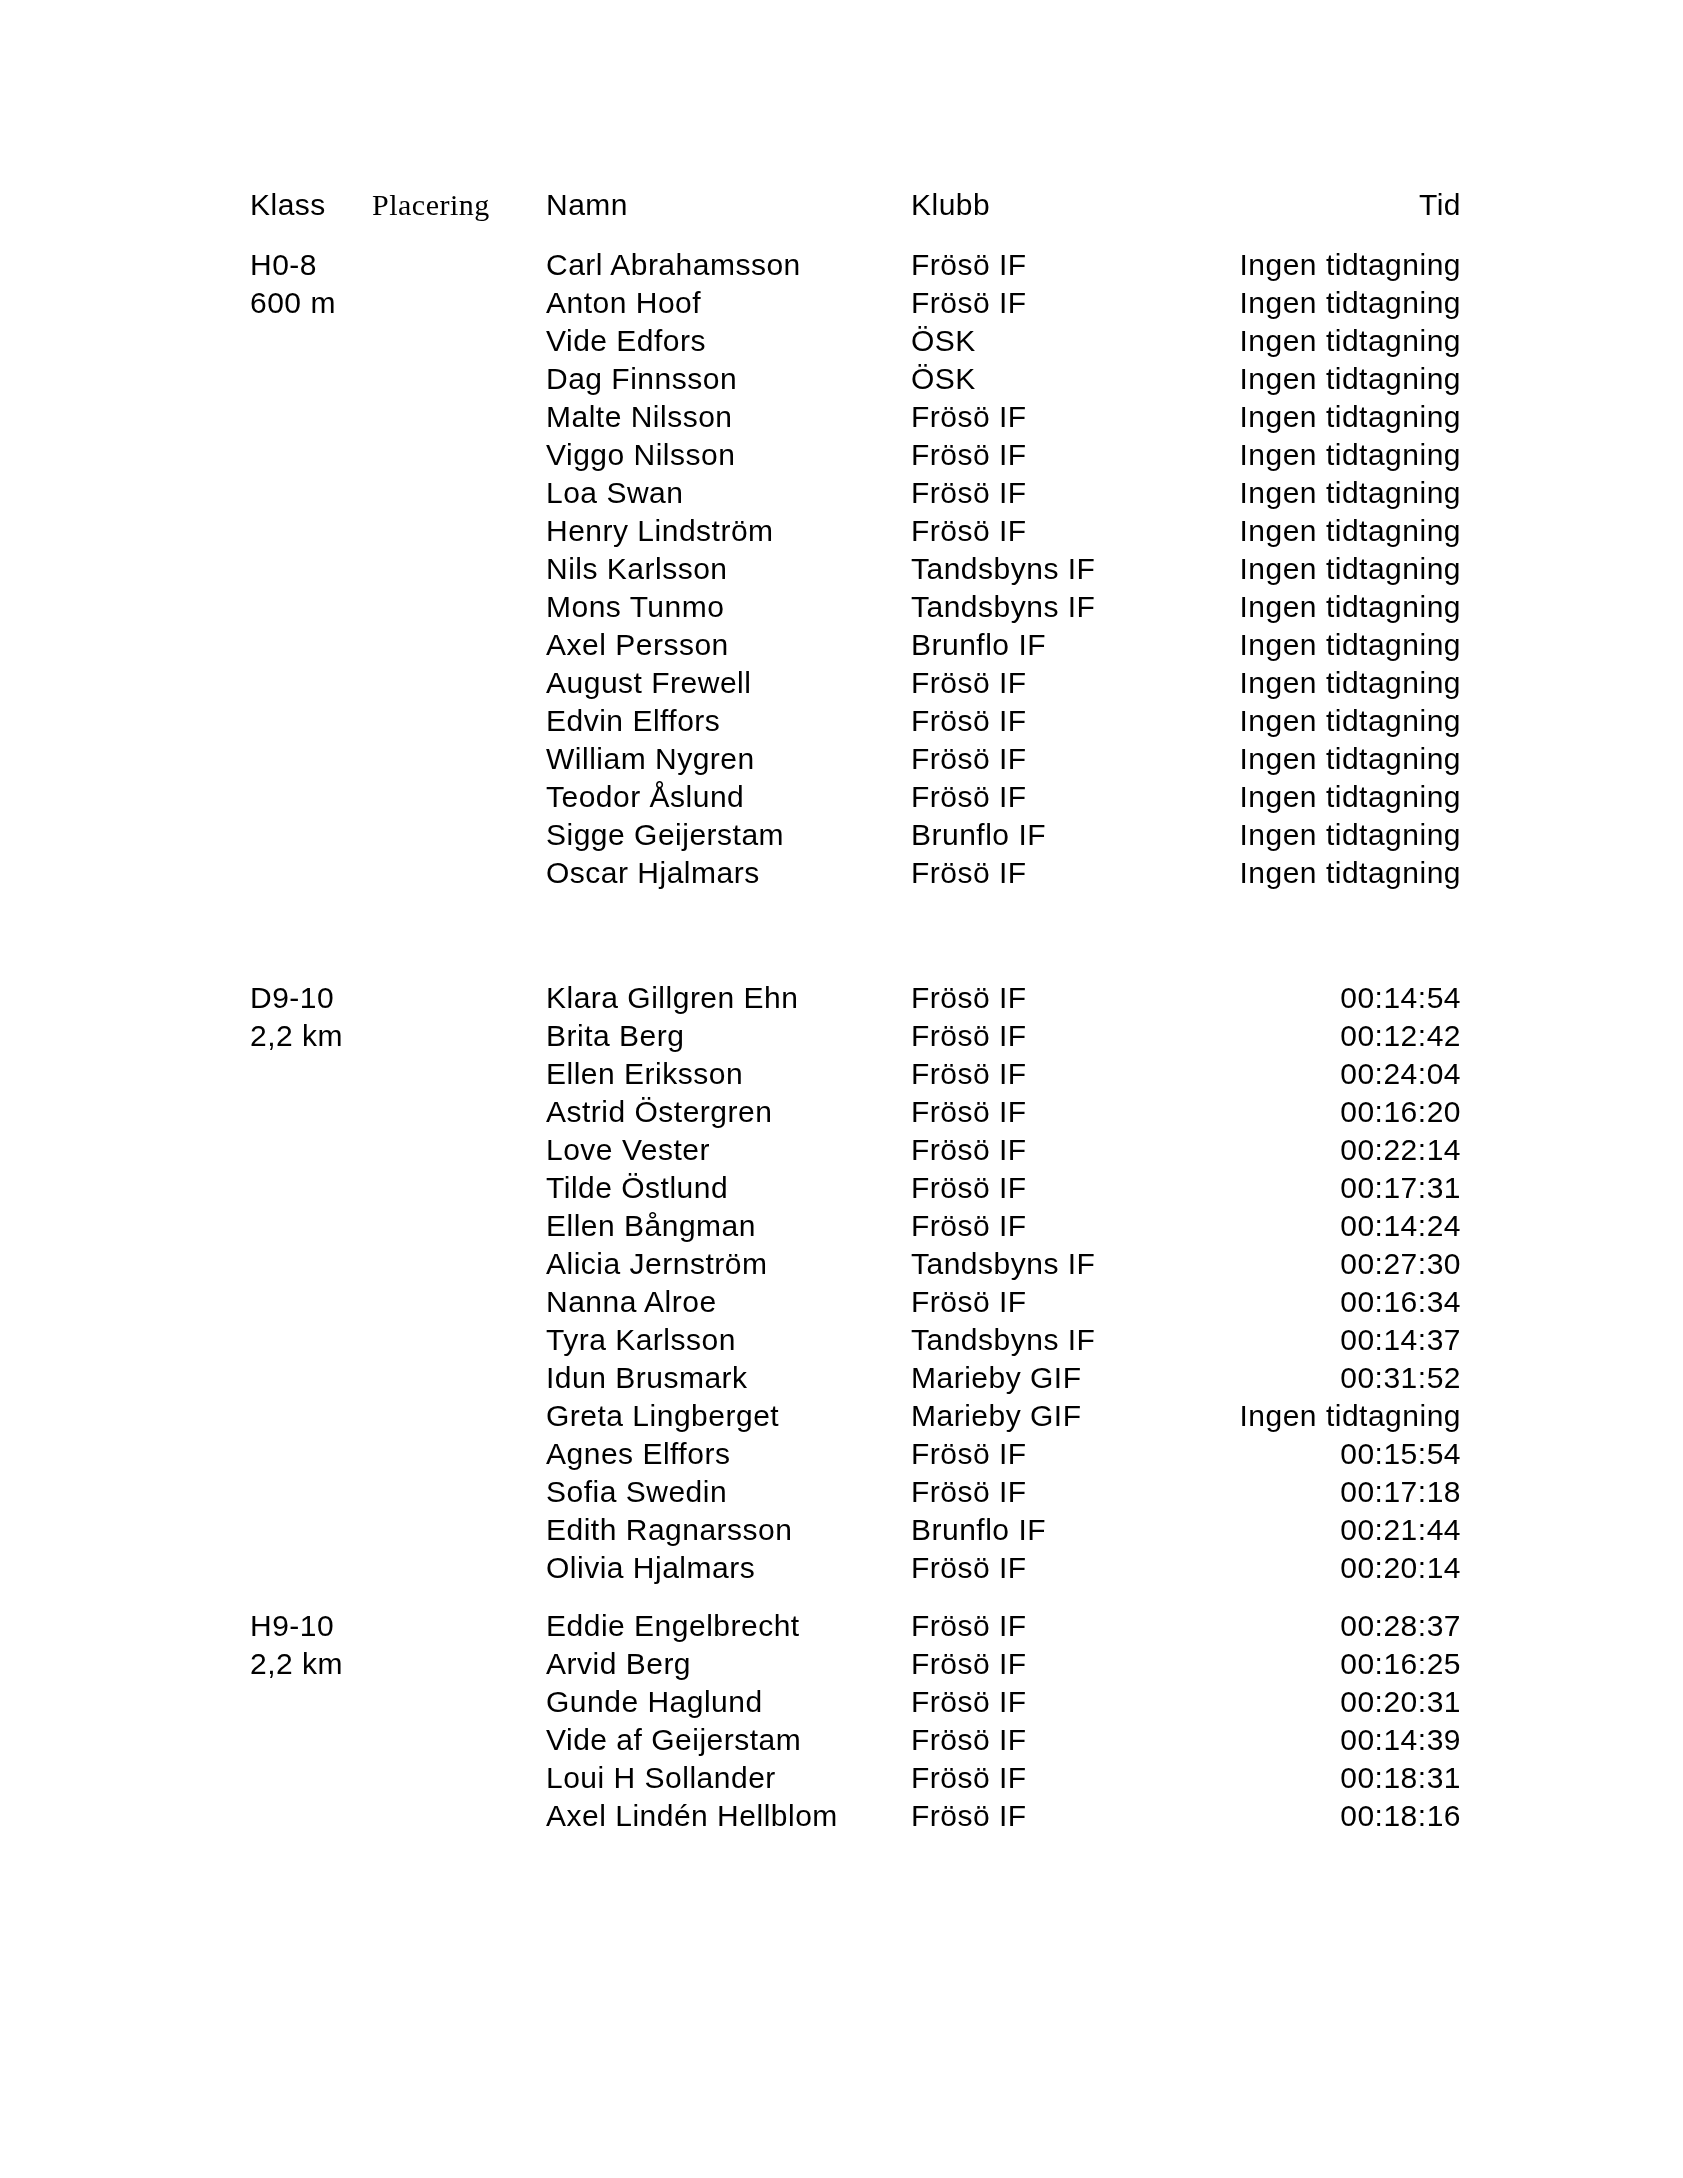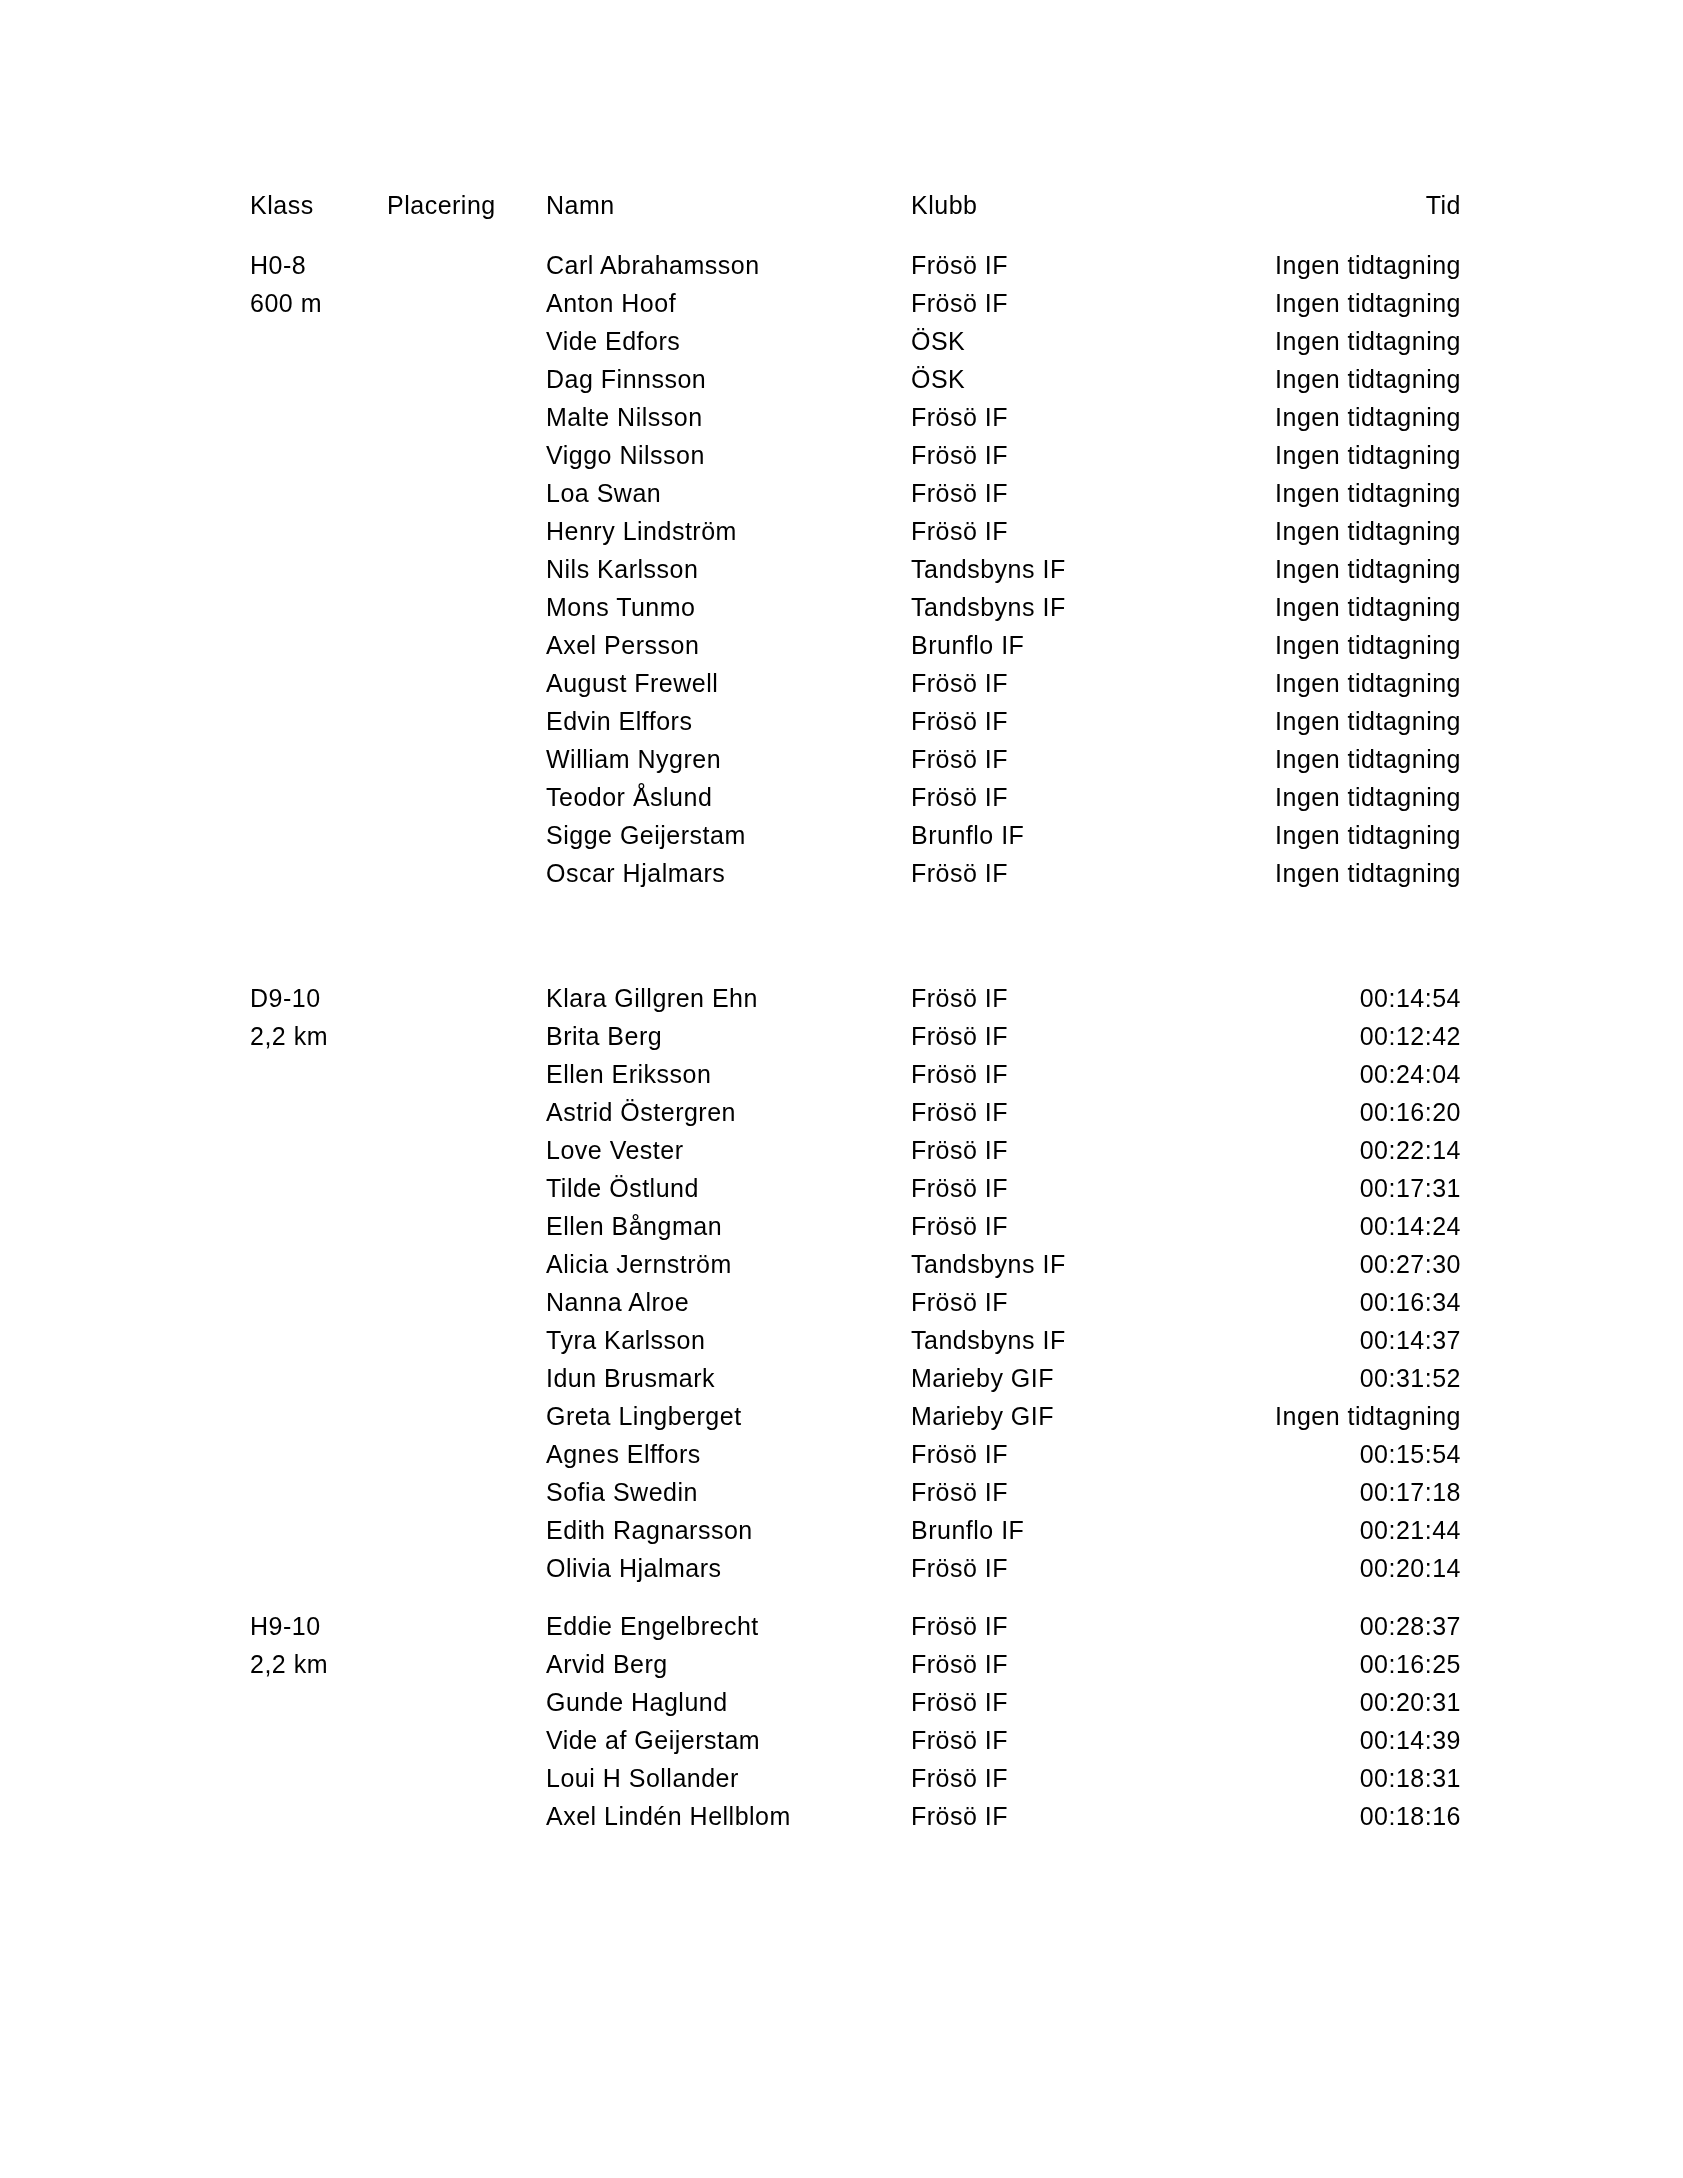--- a/index.html
+++ b/index.html
@@ -8,21 +8,21 @@
     padding: 0;
     background: #ffffff;
   }
   .page {
     position: relative;
     width: 1683px;
     height: 2178px;
     background: #ffffff;
     overflow: hidden;
     font-family: "Liberation Sans", sans-serif;
-    font-size: 25px;
+    font-size: 30px;
     letter-spacing: 0.5px;
     color: #000000;
   }
   .trow {
     position: relative;
     width: 1683px;
     height: 38px;
     white-space: nowrap;
   }
   .header-row {
@@ -35,21 +35,21 @@
     width: 1683px;
   }
   .cell {
     position: absolute;
     top: 0;
     height: 38px;
     line-height: 38px;
     white-space: nowrap;
   }
   .c-klass     { left: 250px; }
-  .c-placering { left: 387px; }
+  .c-placering { left: 372px; font-family: Liberation Serif, serif; }
   .c-namn      { left: 532px; margin-left: 14px; }
   .c-klubb     { left: 911px; }
   .c-tid       { right: 222px; text-align: right; }
 </style>
 </head>
 <body>
 
 <div class="page">
 
   <div class="trow header-row" style="top:186px">

